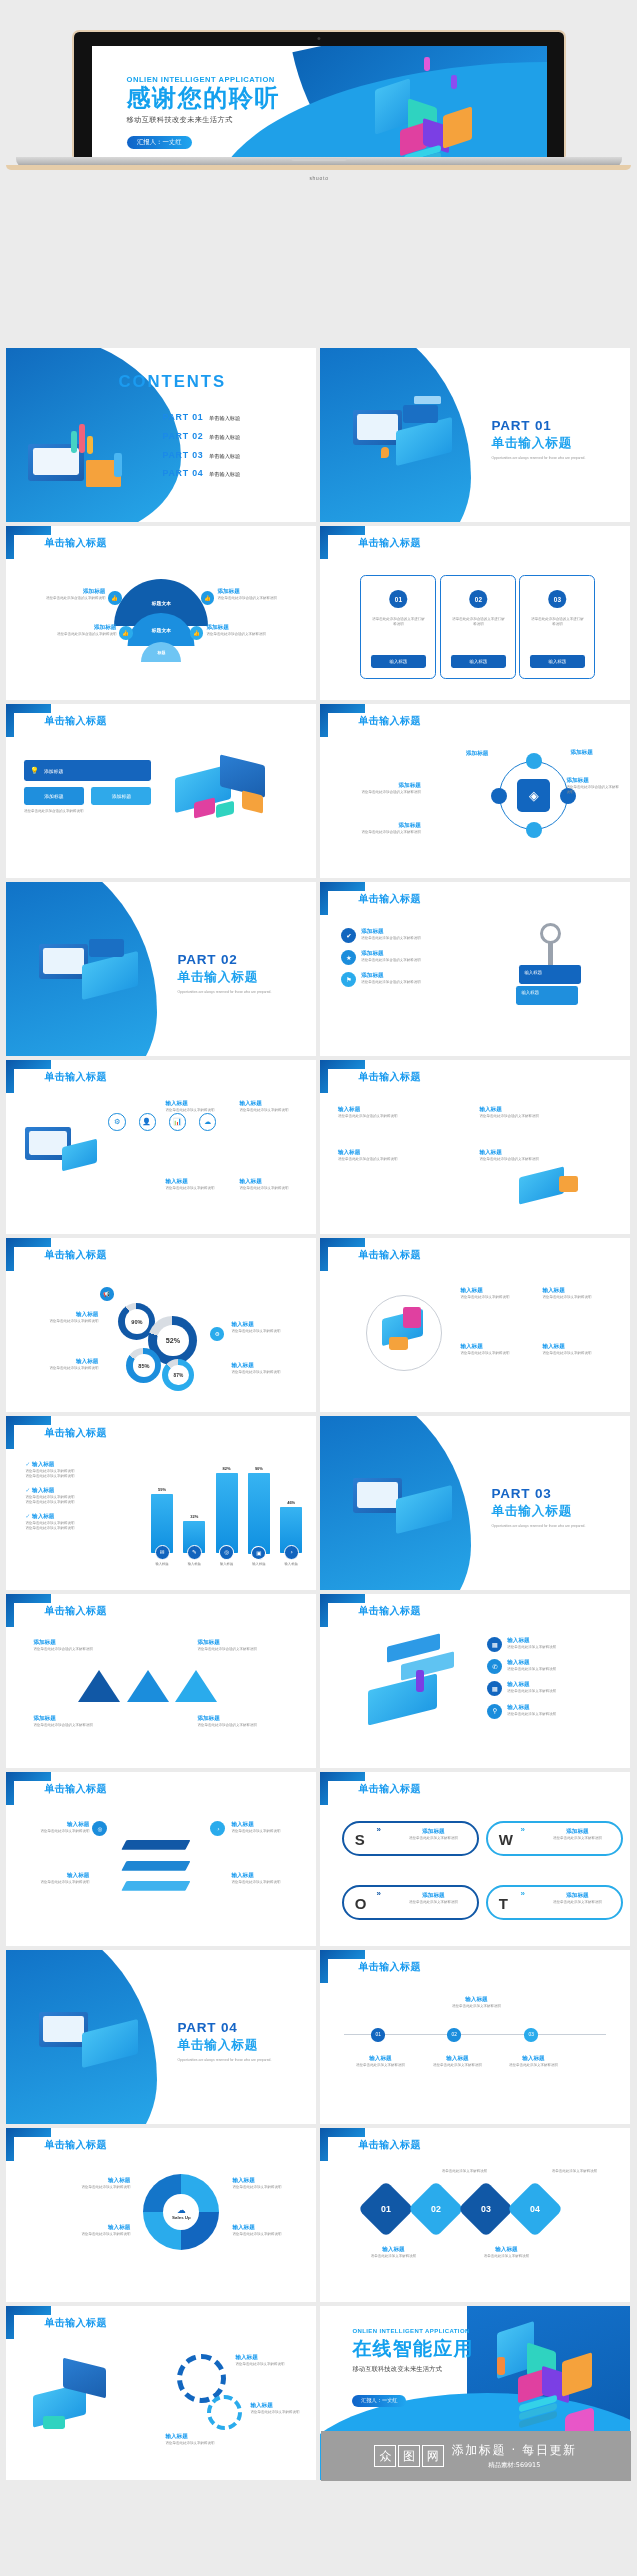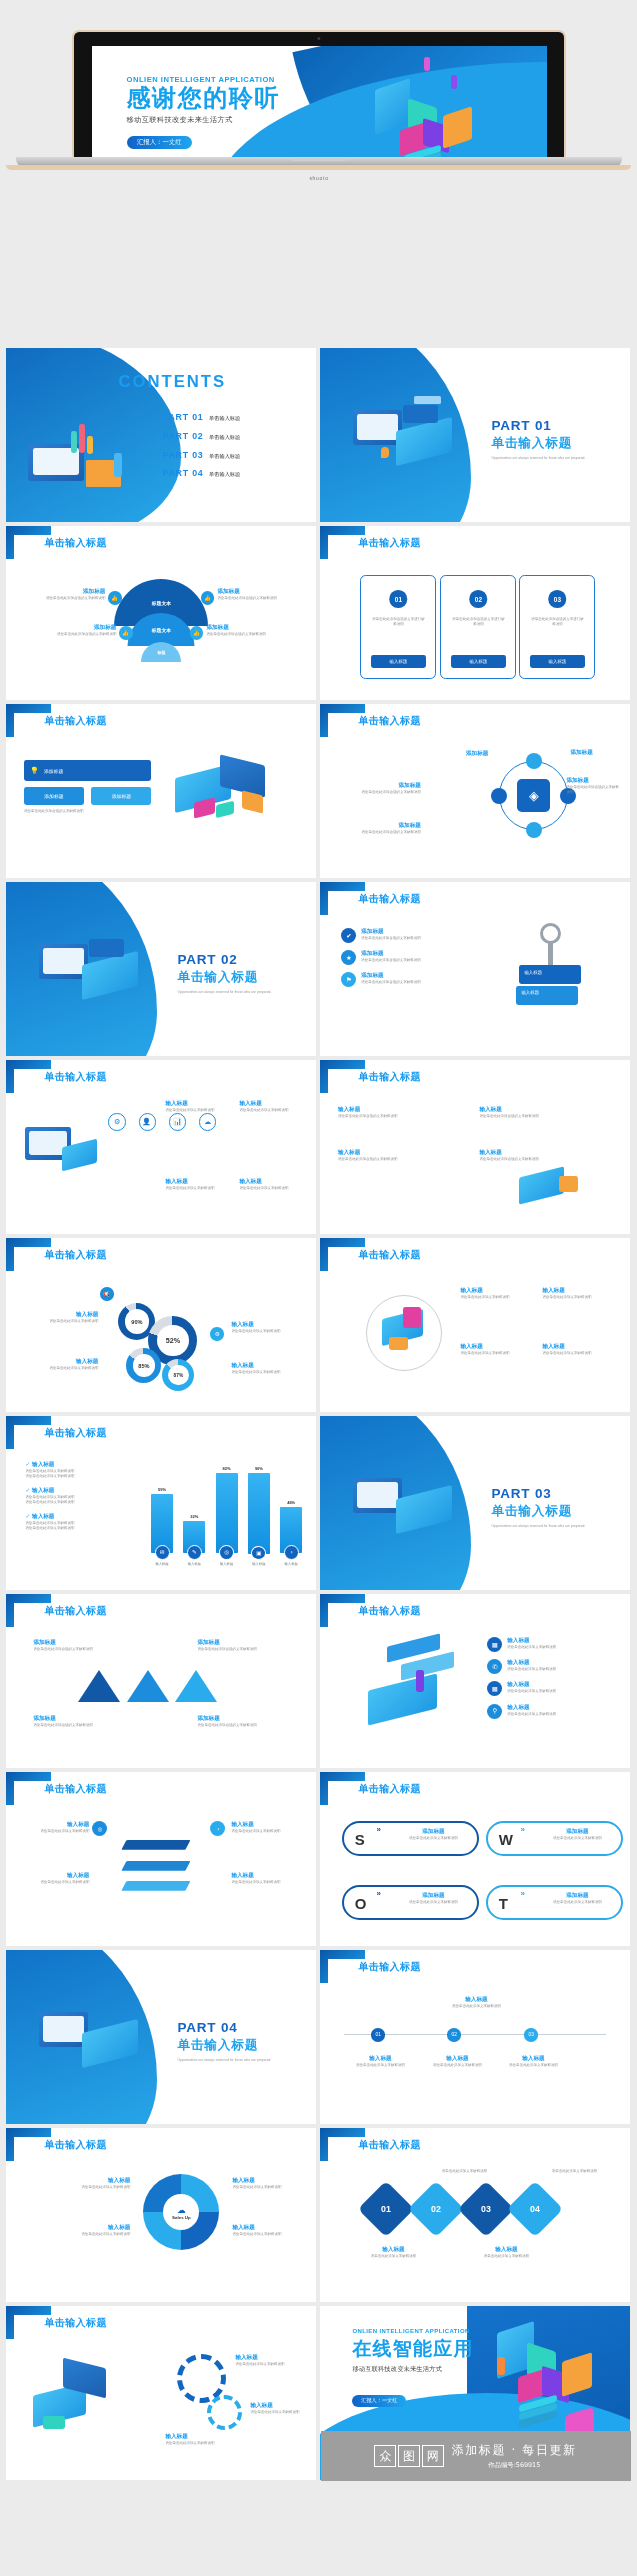--- a/index.html
+++ b/index.html
@@ -832,18 +832,18 @@
   </div>
 
   <div class="wm">
     <div class="wm-logo">
       <div class="wm-box">众</div>
       <div class="wm-box">图</div>
       <div class="wm-box">网</div>
     </div>
     <div class="wm-r">
       <div class="wm-t">添加标题 · 每日更新</div>
-      <div class="wm-s">作品编号:569915</div>
+      <div class="wm-s">精品素材:569915</div>
     </div>
   </div>
 
 </div>
 
 
 </body></html>

